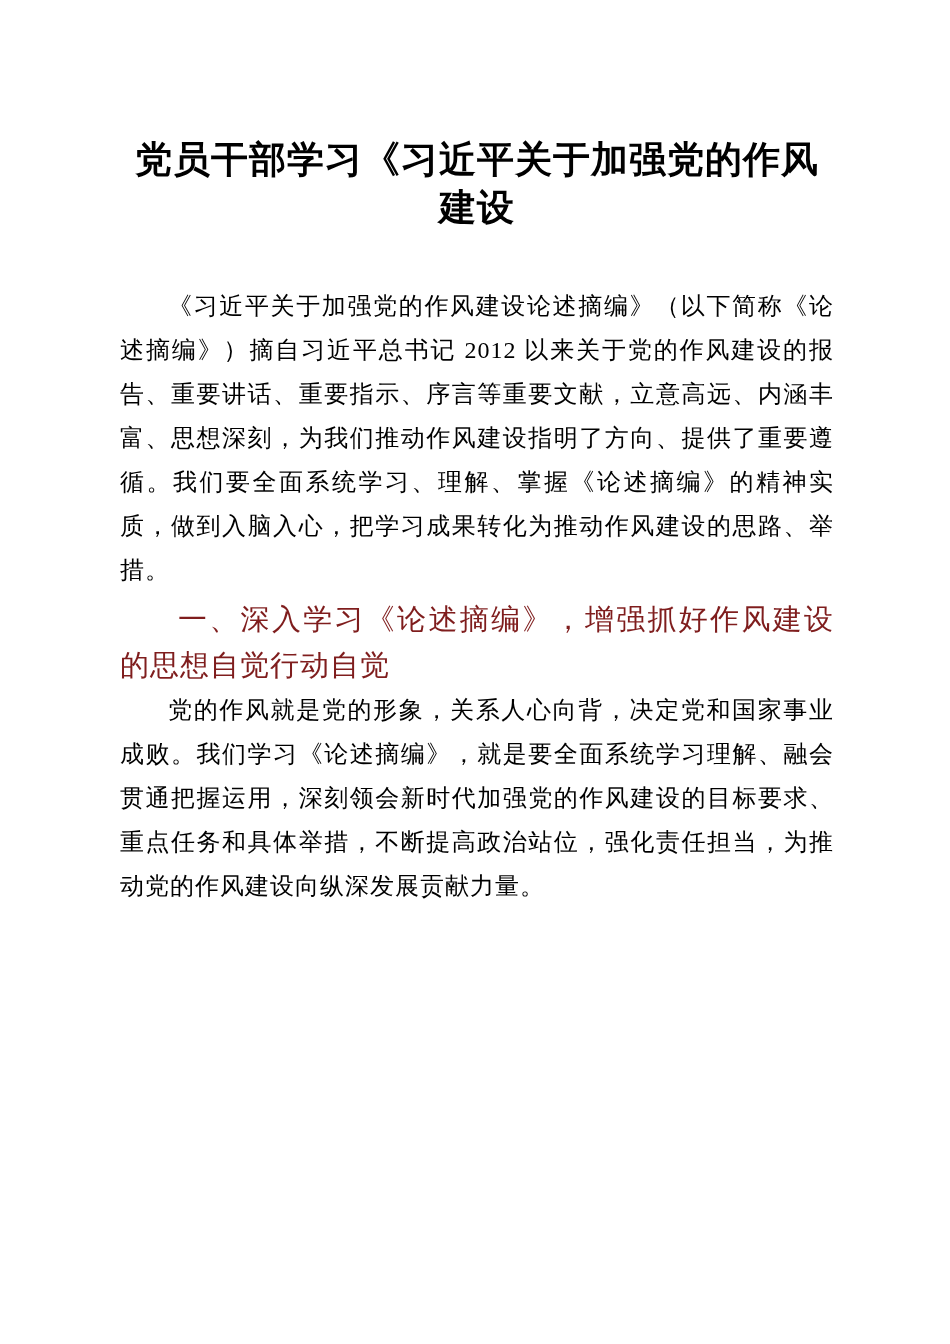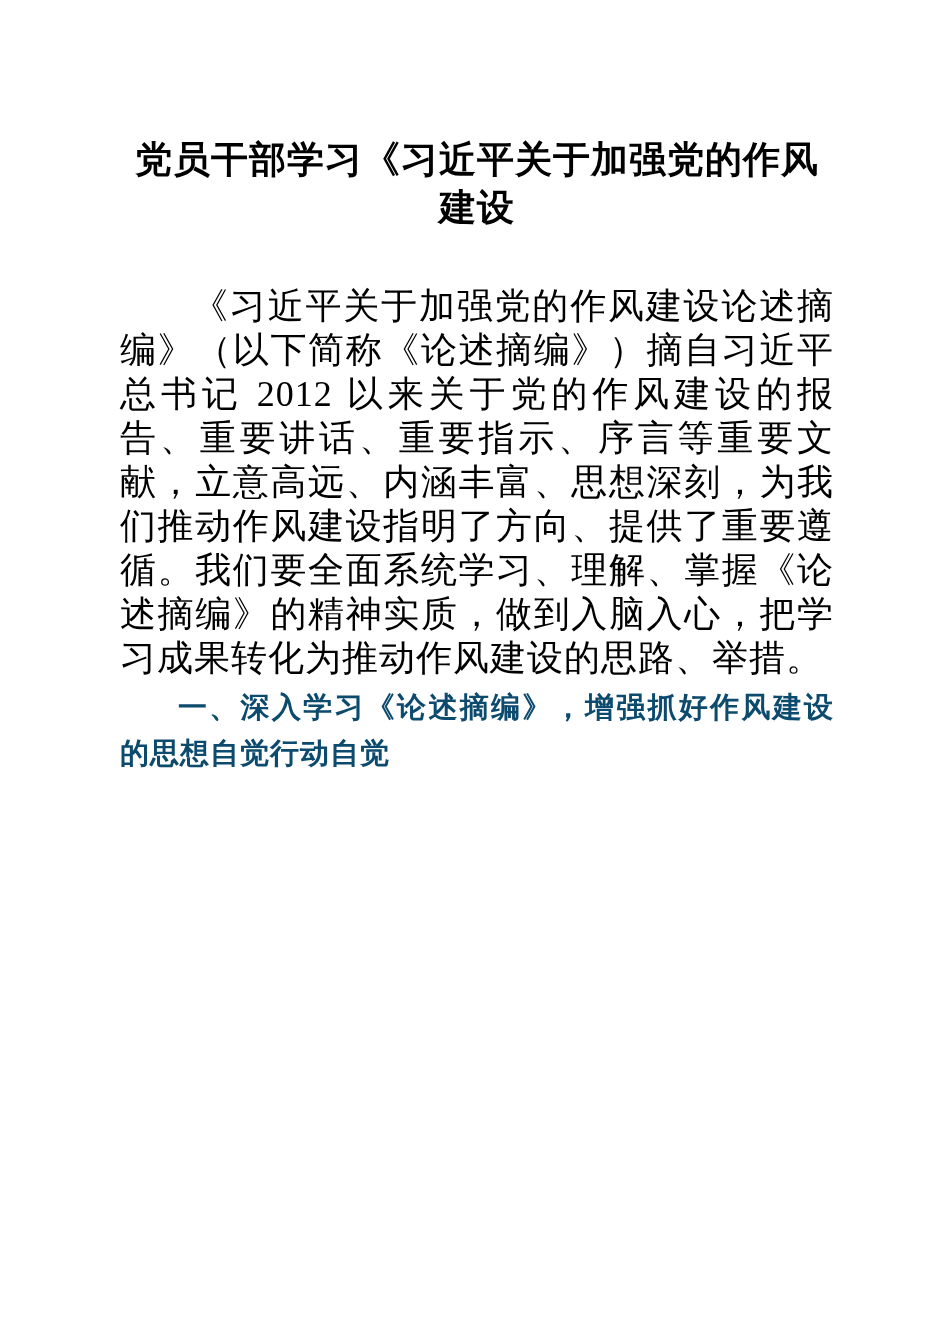--- a/index.html
+++ b/index.html
@@ -28,51 +28,52 @@
     font-size: 37px;
     line-height: 48px;
     text-align: center;
     letter-spacing: 1px;
     color: #000000;
   }
   .body-para {
     margin: 0;
     font-family: "Liberation Serif", "DejaVu Serif", serif;
     font-weight: normal;
-    font-size: 36px;
+    font-size: 24px;
     line-height: 44px;
     text-align: justify;
     text-indent: 2em;
     letter-spacing: 1px;
     color: #000000;
   }
   .section-heading {
     margin: 4px 0 0 0;
     font-family: "Liberation Sans", "DejaVu Sans", sans-serif;
-    font-weight: bold;
+    font-weight: normal;
     font-size: 29px;
     line-height: 46px;
     text-align: justify;
     text-indent: 2em;
     letter-spacing: 1px;
-    color: #0c4a6e;
+    color: #7f1d1d;
   }
   .sub-lead {
     font-weight: bold;
     font-family: "Liberation Serif", "DejaVu Serif", serif;
   }
 </style>
 </head>
 <body>
 
 <div class="page">
   <div class="content">
 
     <h1 class="doc-title"><span>党员干部学习《习近平关于加强党的作风建设</span><br></h1>
 
     <p class="body-para">《习近平关于加强党的作风建设论述摘编》（以下简称《论述摘编》）摘自习近平总书记 2012 以来关于党的作风建设的报告、重要讲话、重要指示、序言等重要文献，立意高远、内涵丰富、思想深刻，为我们推动作风建设指明了方向、提供了重要遵循。我们要全面系统学习、理解、掌握《论述摘编》的精神实质，做到入脑入心，把学习成果转化为推动作风建设的思路、举措。</p>
 
     <h2 class="section-heading">一、深入学习《论述摘编》，增强抓好作风建设的思想自觉行动自觉</h2>
 
+    <p class="body-para">党的作风就是党的形象，关系人心向背，决定党和国家事业成败。我们学习《论述摘编》，就是要全面系统学习理解、融会贯通把握运用，深刻领会新时代加强党的作风建设的目标要求、重点任务和具体举措，不断提高政治站位，强化责任担当，为推动党的作风建设向纵深发展贡献力量。</p>
 
 
   </div>
 </div>
 
 </body></html>

